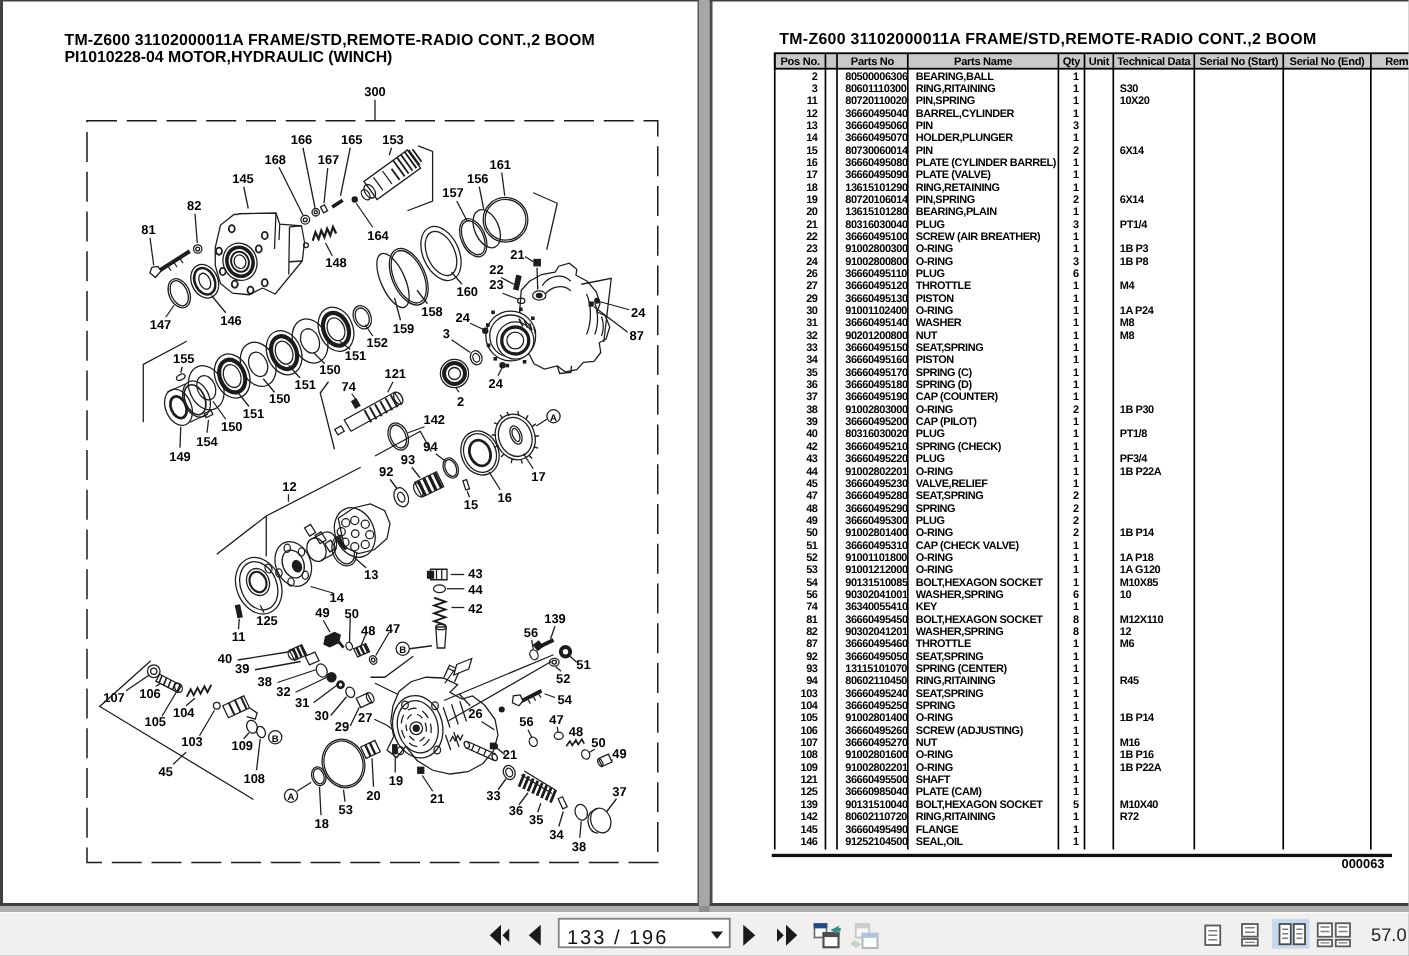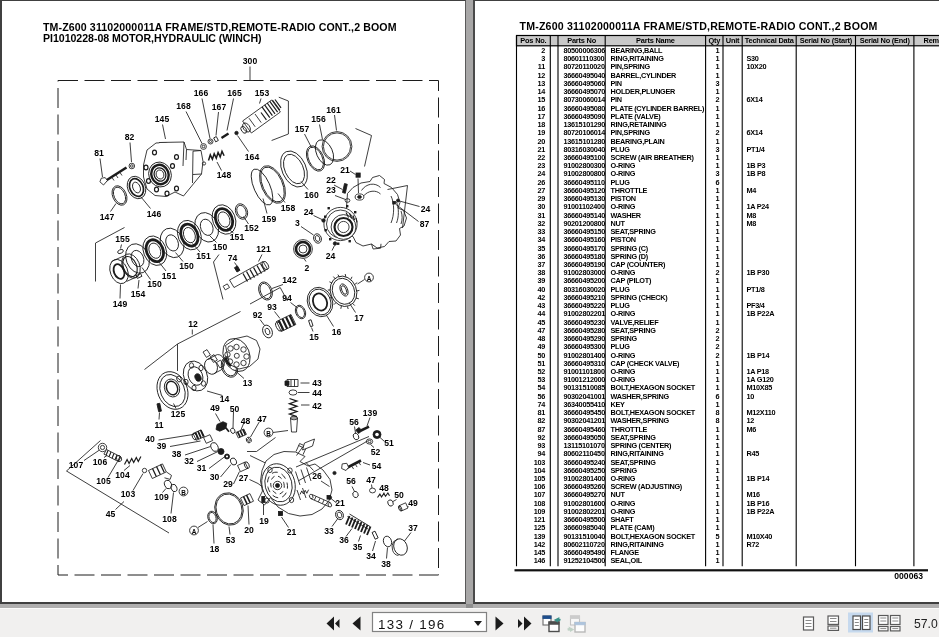--- a/index.html
+++ b/index.html
@@ -17,21 +17,21 @@
 <div class="abs" style="left:473px;top:0;width:466px;height:604px;background:#fff;border-top:1.5px solid #404040;border-left:2px solid #4a4a4a;border-bottom:2px solid #404040;"></div>
 
 <div class="abs" style="left:0;top:604px;width:939px;height:3.6px;background:#b0afaf;"></div>
 
 <div class="abs" style="left:465.5px;top:604px;width:7.5px;height:3.6px;background:#8f8f8f;"></div>
 
 <div class="abs" style="left:0;top:607.6px;width:939px;height:29.4px;background:#f1f0ef;border-top:1px solid #fbfbfb;"></div>
 
 <div class="abs" style="left:43px;top:20.5px;font-weight:bold;font-size:10.6px;letter-spacing:0.12px;color:#000;">TM-Z600 31102000011A FRAME/STD,REMOTE-RADIO CONT.,2 BOOM</div>
 
-<div class="abs" style="left:43px;top:32.3px;font-weight:bold;font-size:10.6px;letter-spacing:-0.04px;color:#000;">PI1010228-08 MOTOR,HYDRAULIC (WINCH)</div>
+<div class="abs" style="left:43px;top:32.3px;font-weight:bold;font-size:10.6px;letter-spacing:-0.04px;color:#000;">PI1010228-04 MOTOR,HYDRAULIC (WINCH)</div>
 
 <svg class="abs" style="left:0;top:0;" width="939" height="604" viewBox="0 0 939 604">
 <defs>
 <g id="d150">
         <ellipse rx="11.3" ry="15.2"></ellipse>
         <ellipse rx="6" ry="8.4"></ellipse>
       </g>
 <g id="d151">
         <ellipse rx="11.3" ry="15.2"></ellipse>
         <ellipse rx="8.2" ry="11.3" stroke-width="2.8"></ellipse>

